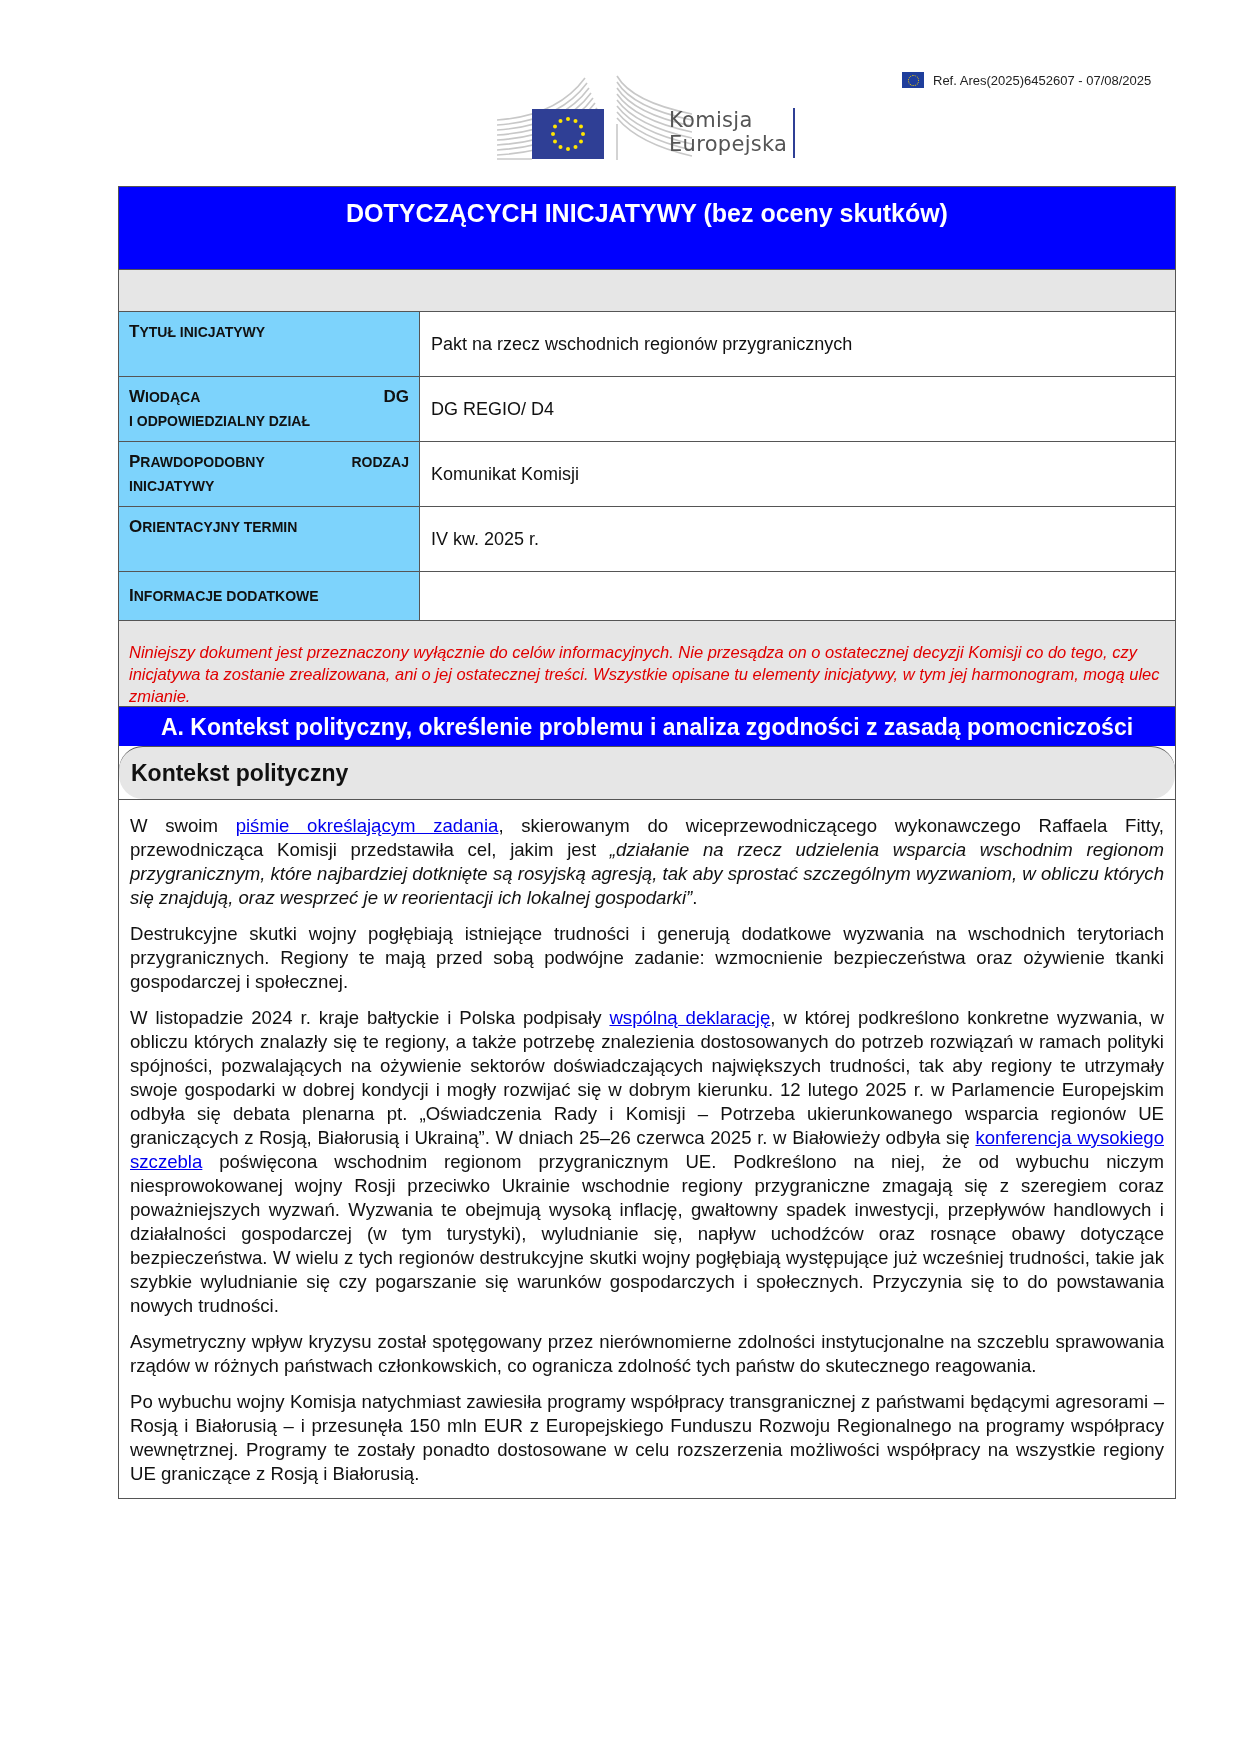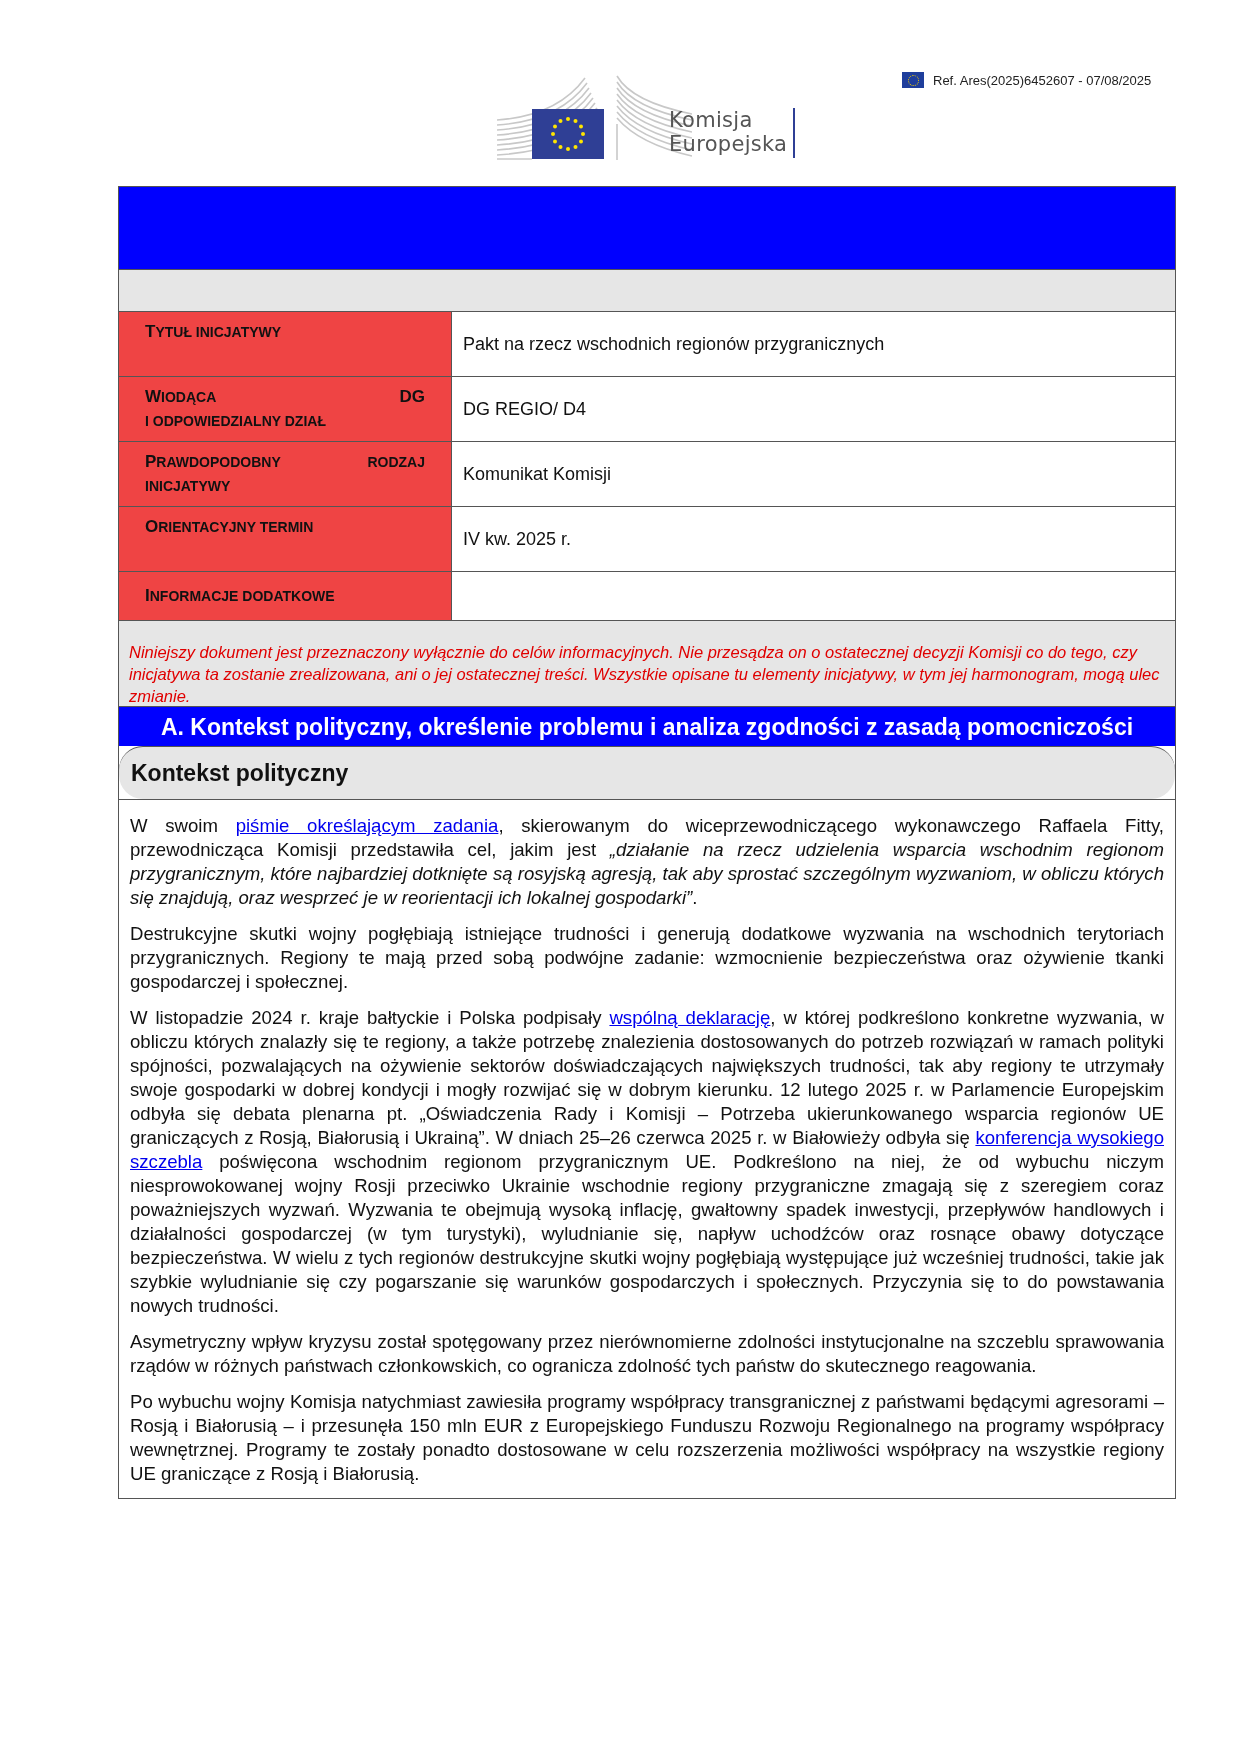--- a/index.html
+++ b/index.html
@@ -13,21 +13,21 @@
   .logo-text { position: absolute; left: 172px; top: 36px; font-size: 21px; line-height: 24px; color: #555; font-family: "DejaVu Sans", sans-serif; letter-spacing: 0.3px; }
   .logo-bar { position: absolute; left: 296px; top: 36px; width: 2px; height: 50px; background: #2f3f95; }
 
   .box { position: absolute; left: 118px; width: 1056px; border: 1px solid #555; }
   .box1 { top: 186px; }
   .head-blue { background: #0000ff; color: #fff; text-align: center; font-weight: bold; }
   .box1 .head-blue { font-size: 25px; line-height: 40px; padding: 6px 0 4px; height: 82px; box-sizing: border-box; }
   .grey-band { background: #e6e6e6; border-top: 1px solid #555; height: 41px; }
   table.meta { border-collapse: collapse; width: 100%; }
   table.meta td { border-top: 1px solid #555; vertical-align: top; font-size: 18px; }
-  table.meta td.lbl { background: #ef4444; width: 280px; border-right: 1px solid #555; padding: 8px 26px; font-weight: bold; font-size: 14px; line-height: 24px; }
+  table.meta td.lbl { background: #7dd3fc; width: 280px; border-right: 1px solid #555; padding: 8px 10px; font-weight: bold; font-size: 14px; line-height: 24px; }
   table.meta td.val { background: #fff; padding: 20px 11px; line-height: 24px; }
   .sc-big { font-size: 17px; }
   .lbl-split { display: flex; justify-content: space-between; }
   .disclaimer { border-top: 1px solid #555; background: #e6e6e6; color: #e00000; font-style: italic; font-size: 16.5px; line-height: 22px; padding: 20px 10px 6px; }
 
   .box2 { top: 706px; }
   .box2 .head-blue { font-size: 23px; line-height: 29px; padding: 6px 32px 4px; }
   .sub-head { background: #e6e6e6; border-top: 1px solid #555; font-size: 23px; font-weight: bold; padding: 11px 12px; line-height: 30px; border-radius: 24px; }
   .body-text { border-top: 1px solid #555; padding: 14px 11px 10px; font-size: 18.6px; line-height: 24px; text-align: justify; }
   .body-text p { margin: 0 0 12px 0; }
@@ -87,20 +87,21 @@
   </svg>
   <div class="logo-text">
     <div>Komisja</div>
     <div>Europejska</div>
   </div>
   <div class="logo-bar"></div>
 </div>
 
 <div class="box box1">
   <div class="head-blue">
+    <div>DOTYCZĄCYCH INICJATYWY (bez oceny skutków)</div>
   </div>
   <div class="grey-band"></div>
   <table class="meta">
     <tbody>
         <tr style="height:42px">
       <td class="lbl"><span class="sc-big">T</span><span>YTUŁ INICJATYWY</span></td>
       <td class="val">Pakt na rzecz wschodnich regionów przygranicznych</td>
     </tr>
     <tr style="height:60px">
       <td class="lbl">

